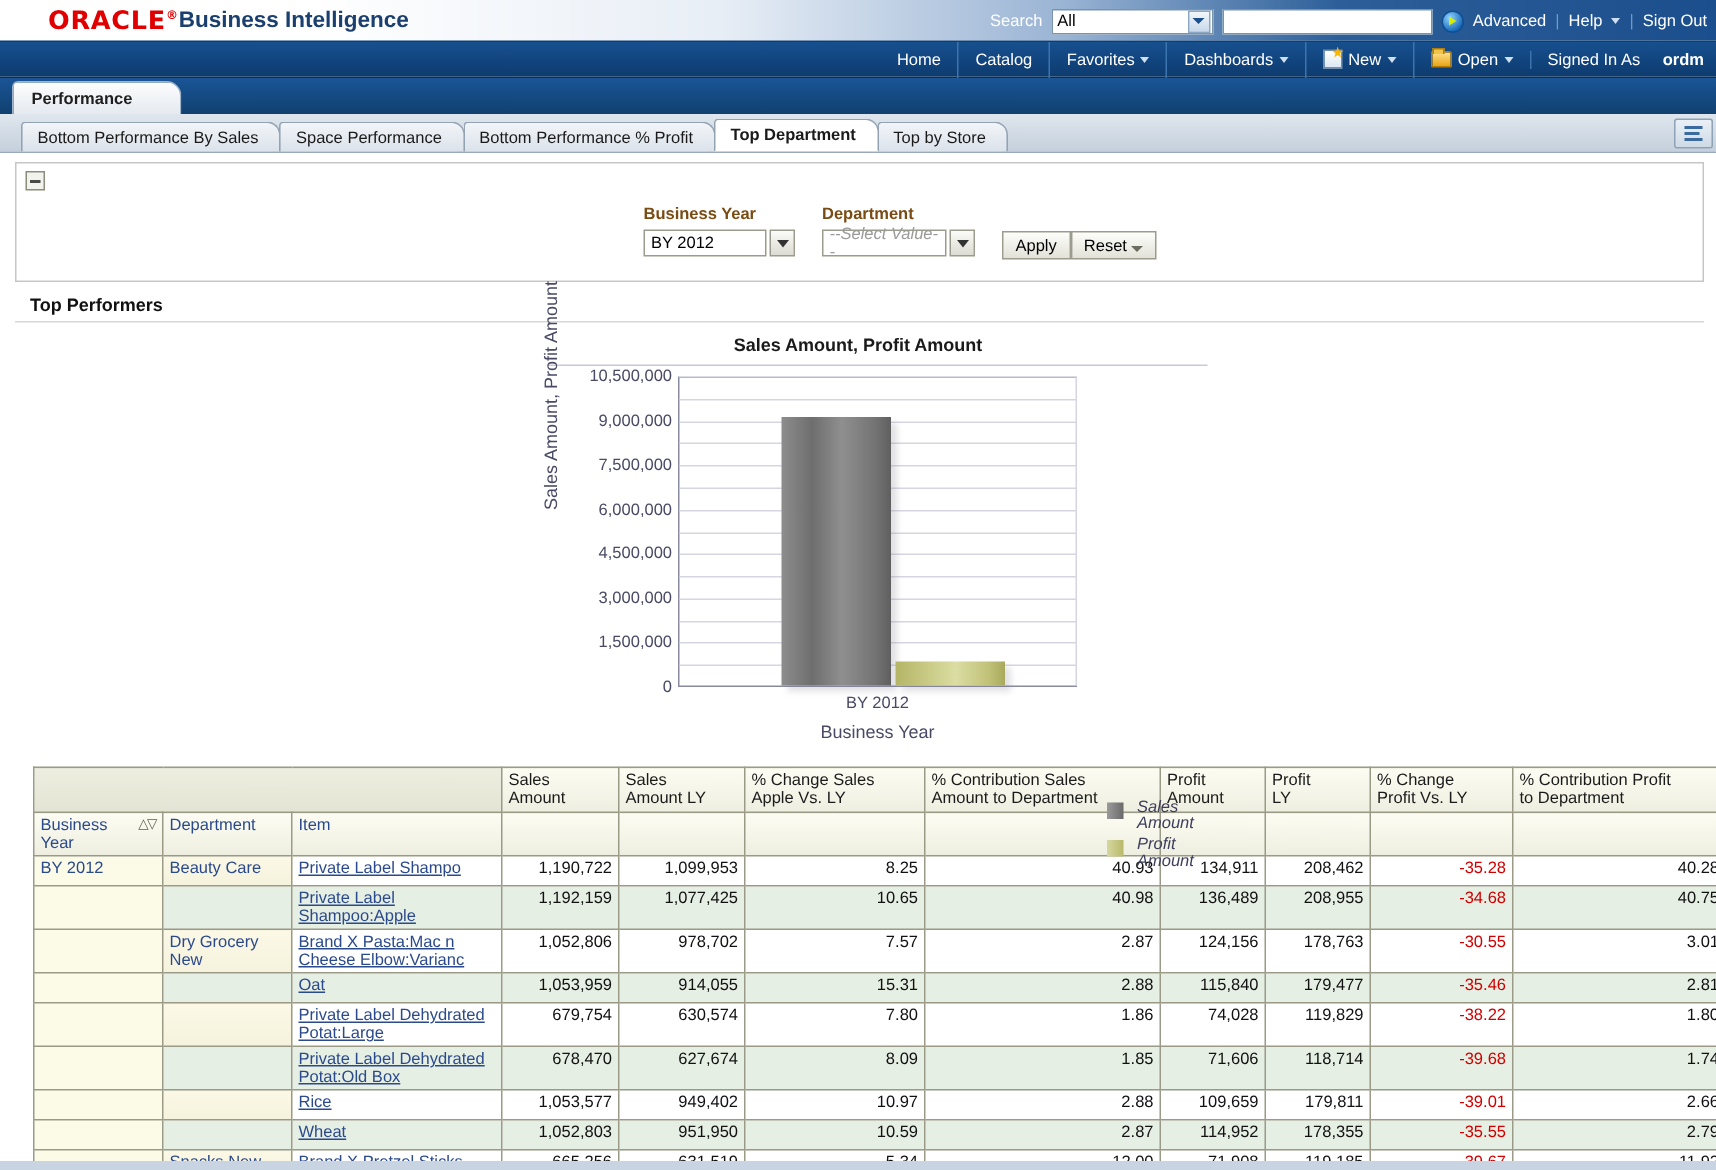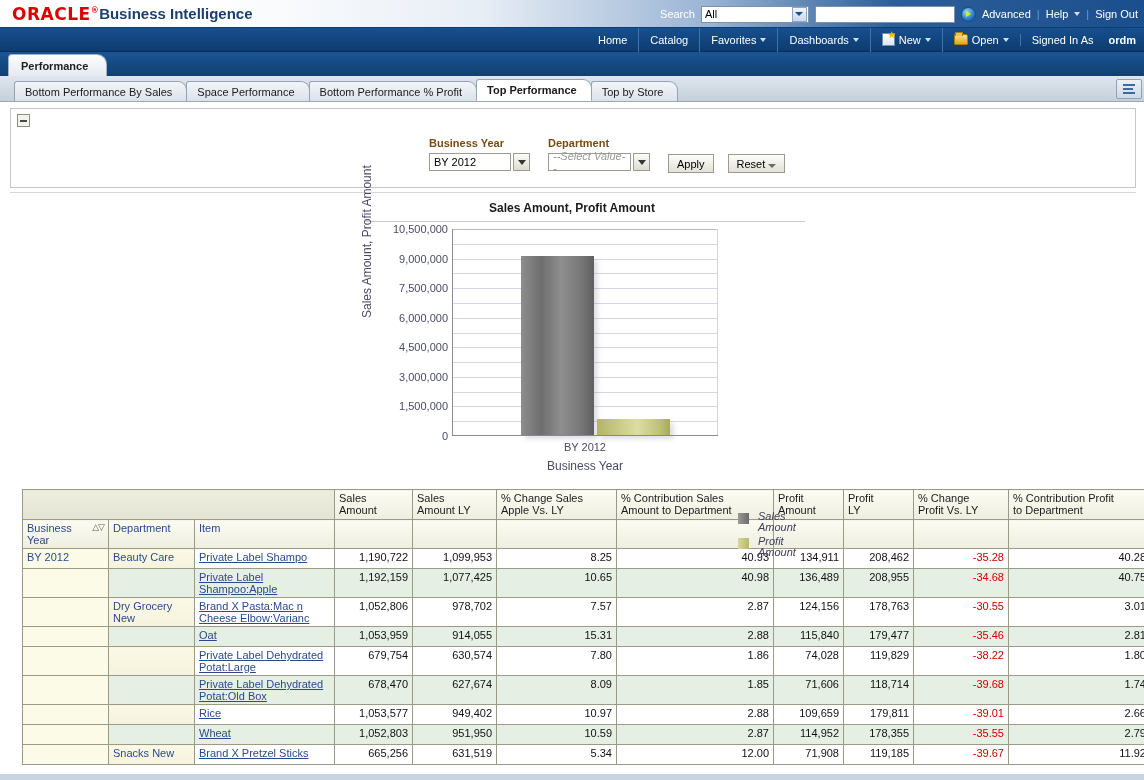--- a/index.html
+++ b/index.html
@@ -13,20 +13,21 @@
   }
 
   
   .global-header {
     position: relative;
     height: 28px;
     background: linear-gradient(to right, #ffffff 0%, #ffffff 18%, #e8eef6 42%, #9ab4d4 62%, #2c5f99 78%, #1b4e8c 100%);
     border-bottom: 1px solid #0d3d73;
     display: flex;
     align-items: center;
+    padding-left: 20px;
   }
   .oracle-logo {
     margin-left: 12px;
     color: #e00000;
     font-weight: bold;
     font-size: 17px;
     letter-spacing: 0.5px;
     font-family: "DejaVu Sans", sans-serif;
   }
   .oracle-logo sup { font-size: 8px; vertical-align: super; }
@@ -129,21 +130,21 @@
 
   
   .dash-strip {
     height: 24px;
     background: linear-gradient(#1a5596, #10406f);
     position: relative;
     padding-left: 8px;
     display: flex; align-items: flex-end;
   }
   .dash-tab {
-    height: 22px; padding: 0 18px 0 12px;
+    height: 22px; padding: 0 32px 0 12px;
     background: linear-gradient(#fdfdfd,#e4eaf1);
     border: 1px solid #9fb4c9; border-bottom: none;
     border-radius: 4px 10px 0 0;
     display: flex; align-items: center;
     font-weight: bold; font-size: 11px; color: #1f1f1f;
     position: relative;
     justify-content: center;
   }
 
   
@@ -240,21 +241,21 @@
     border-top: 5px solid #333;
   }
   .btn {
     height: 19px; padding: 0 8px;
     background: linear-gradient(#fdfdfa,#e2e2d8);
     border: 1px solid #9b9b8e;
     font-size: 11px; color:#000;
     display: flex; align-items: center; gap:3px;
     margin-top: 17px;
   }
-  .btn + .btn { margin-left: 14px; }
+  .btn + .btn { margin-left: 0; }
   .btn .mini-caret {
     width: 0; height: 0;
     border-left: 4px solid transparent;
     border-right: 4px solid transparent;
     border-top: 4px solid #6b6b5f;
     margin-top: 4px;
   }
 
   .section-title {
     margin: 8px 0 0 20px;
@@ -452,21 +453,21 @@
   <div class="ptab">
     <span>Bottom Performance By Sales</span>
   </div>
   <div class="ptab">
     <span>Space Performance</span>
   </div>
   <div class="ptab">
     <span>Bottom Performance % Profit</span>
   </div>
   <div class="ptab active">
-    <span>Top Performance</span>
+    <span>Top Department</span>
   </div>
   <div class="ptab">
     <span>Top by Store</span>
   </div>
   <div class="tabbar-tool">
     <span class="tool-lines">
         <i></i>
         <i></i>
         <i></i>
       </span>
@@ -504,20 +505,21 @@
       <div class="btn">
         <span>Apply</span>
       </div>
       <div class="btn">
         <span>Reset</span>
         <span class="mini-caret"></span>
       </div>
     </div>
   </div>
 
+  <div class="section-title">Top Performers</div>
   <div class="hr-line"></div>
 
   <div class="chart-wrap">
     <div class="chart-title">Sales Amount, Profit Amount</div>
     <div class="chart-titlerule"></div>
 
     <div class="y-axis-title">Sales Amount, Profit Amount</div>
 
     <div class="y-ticks">
       <div class="y-tick" style="top:0px">10,500,000</div>

